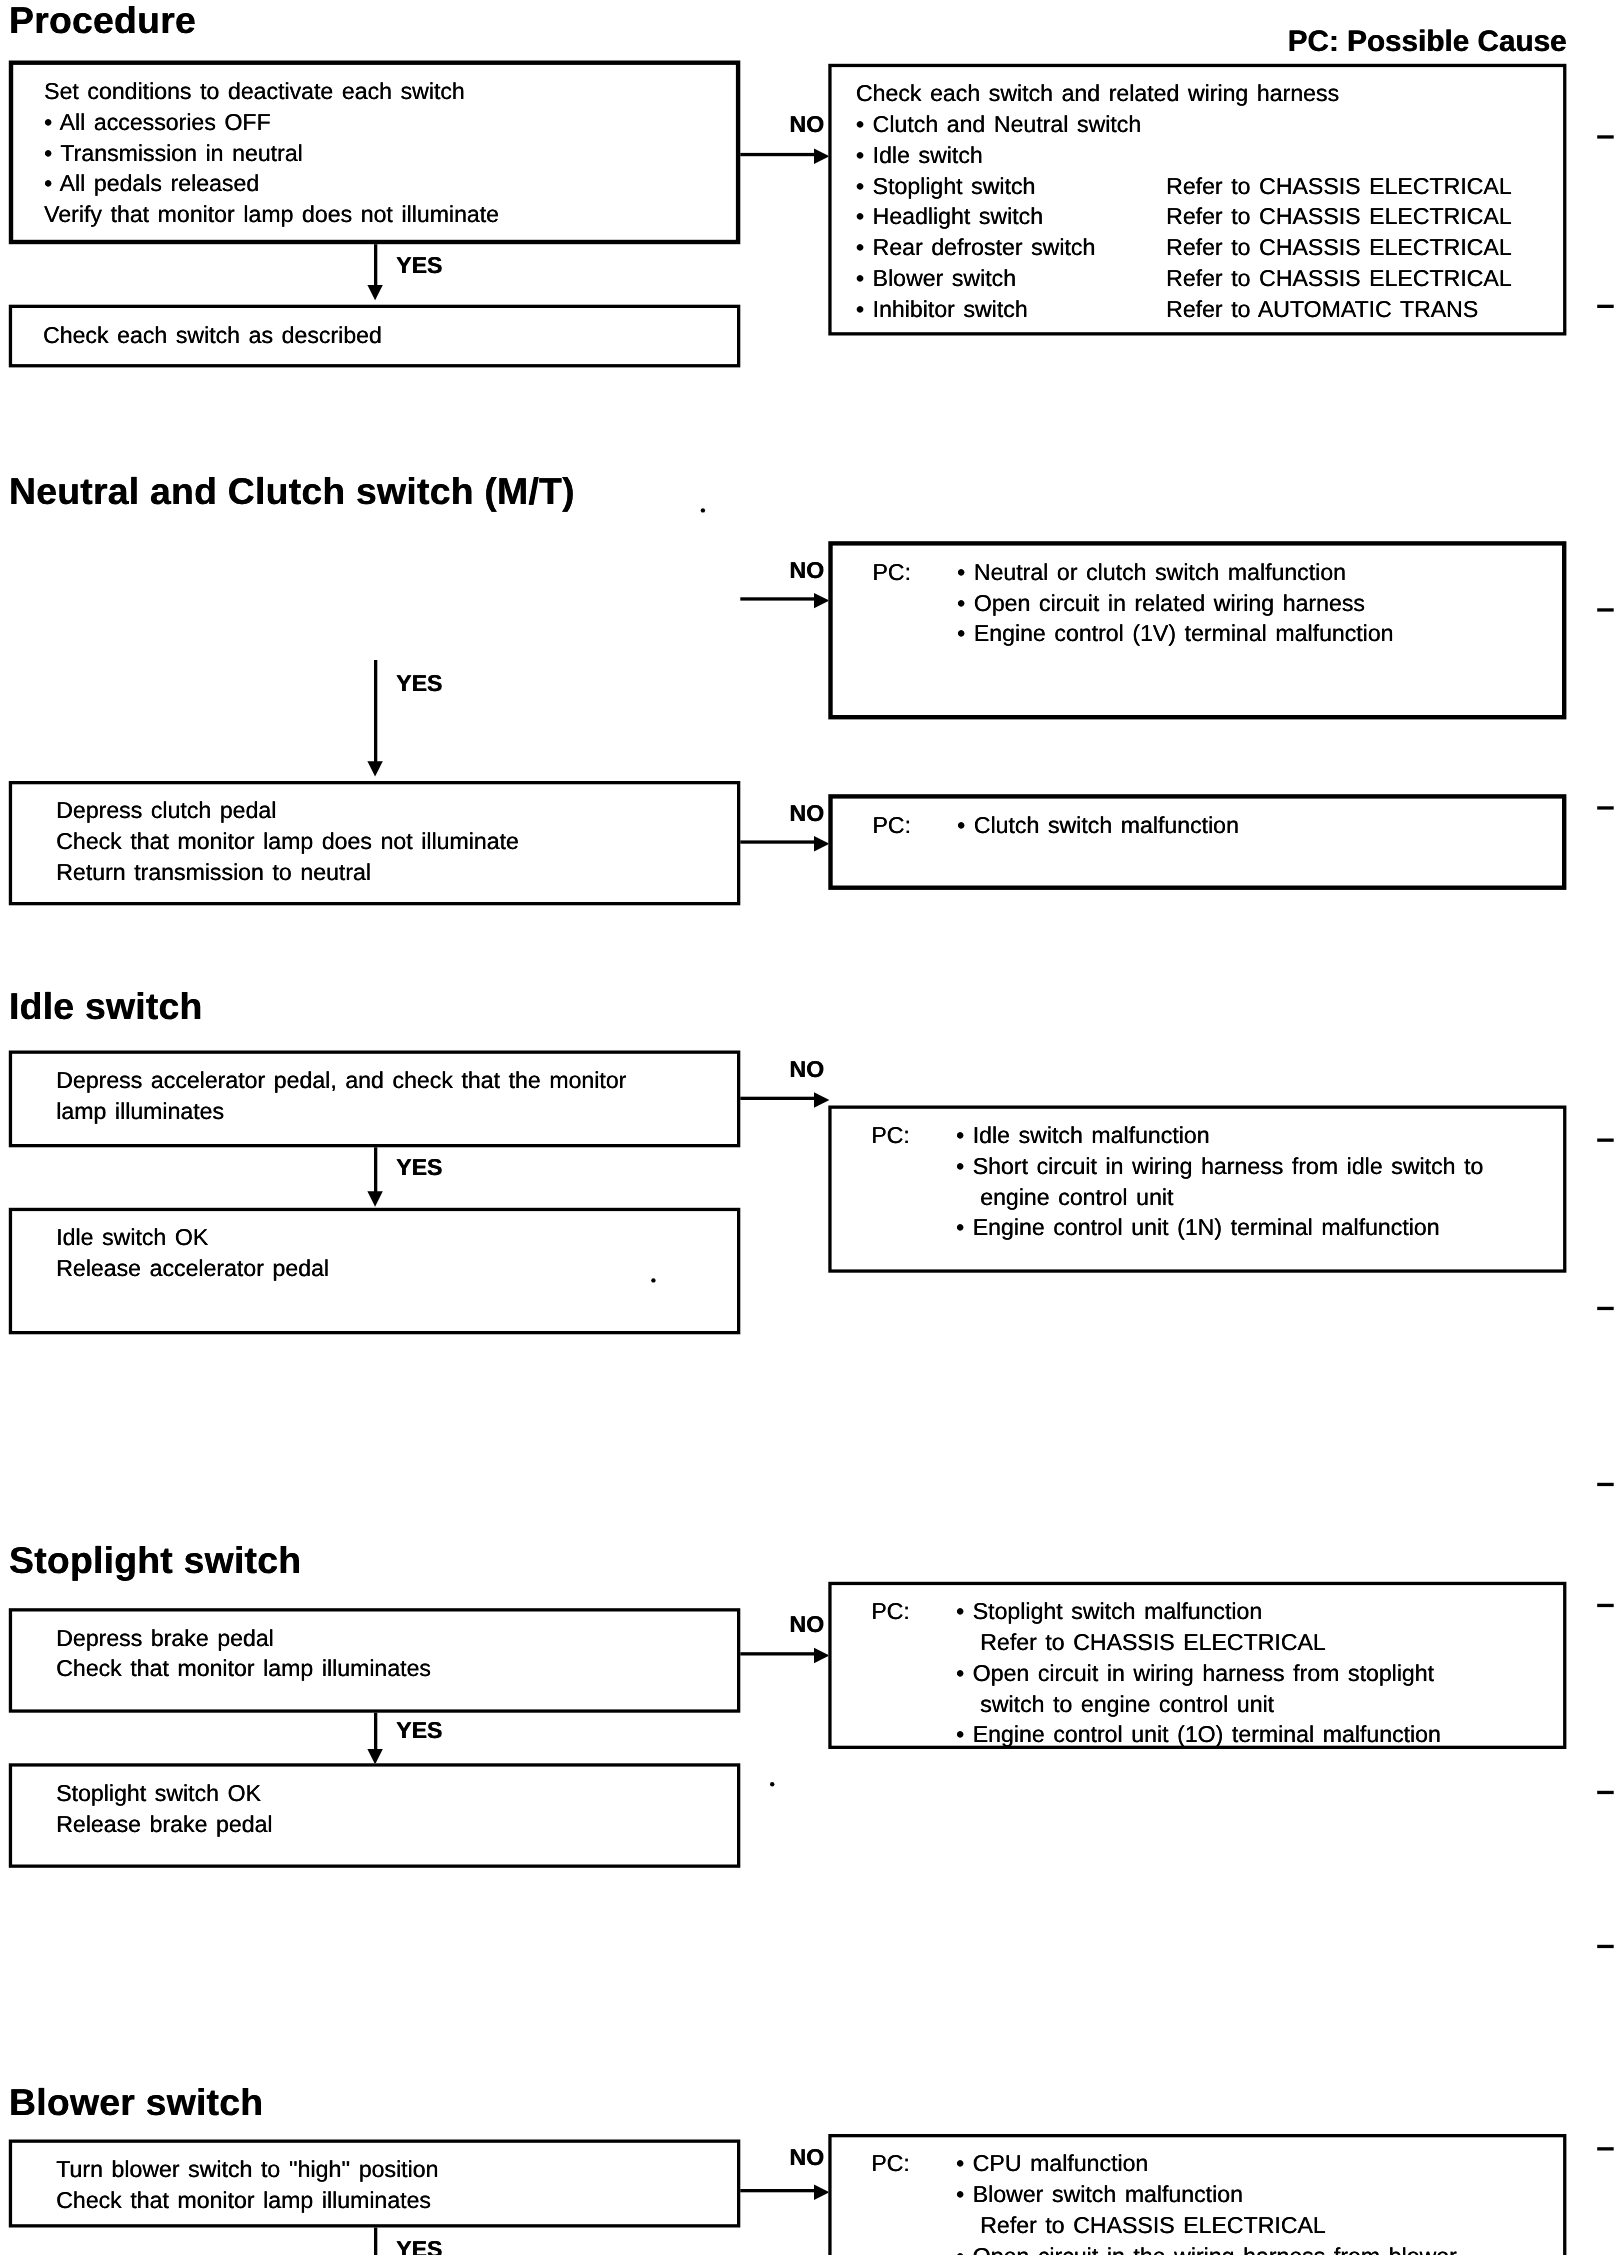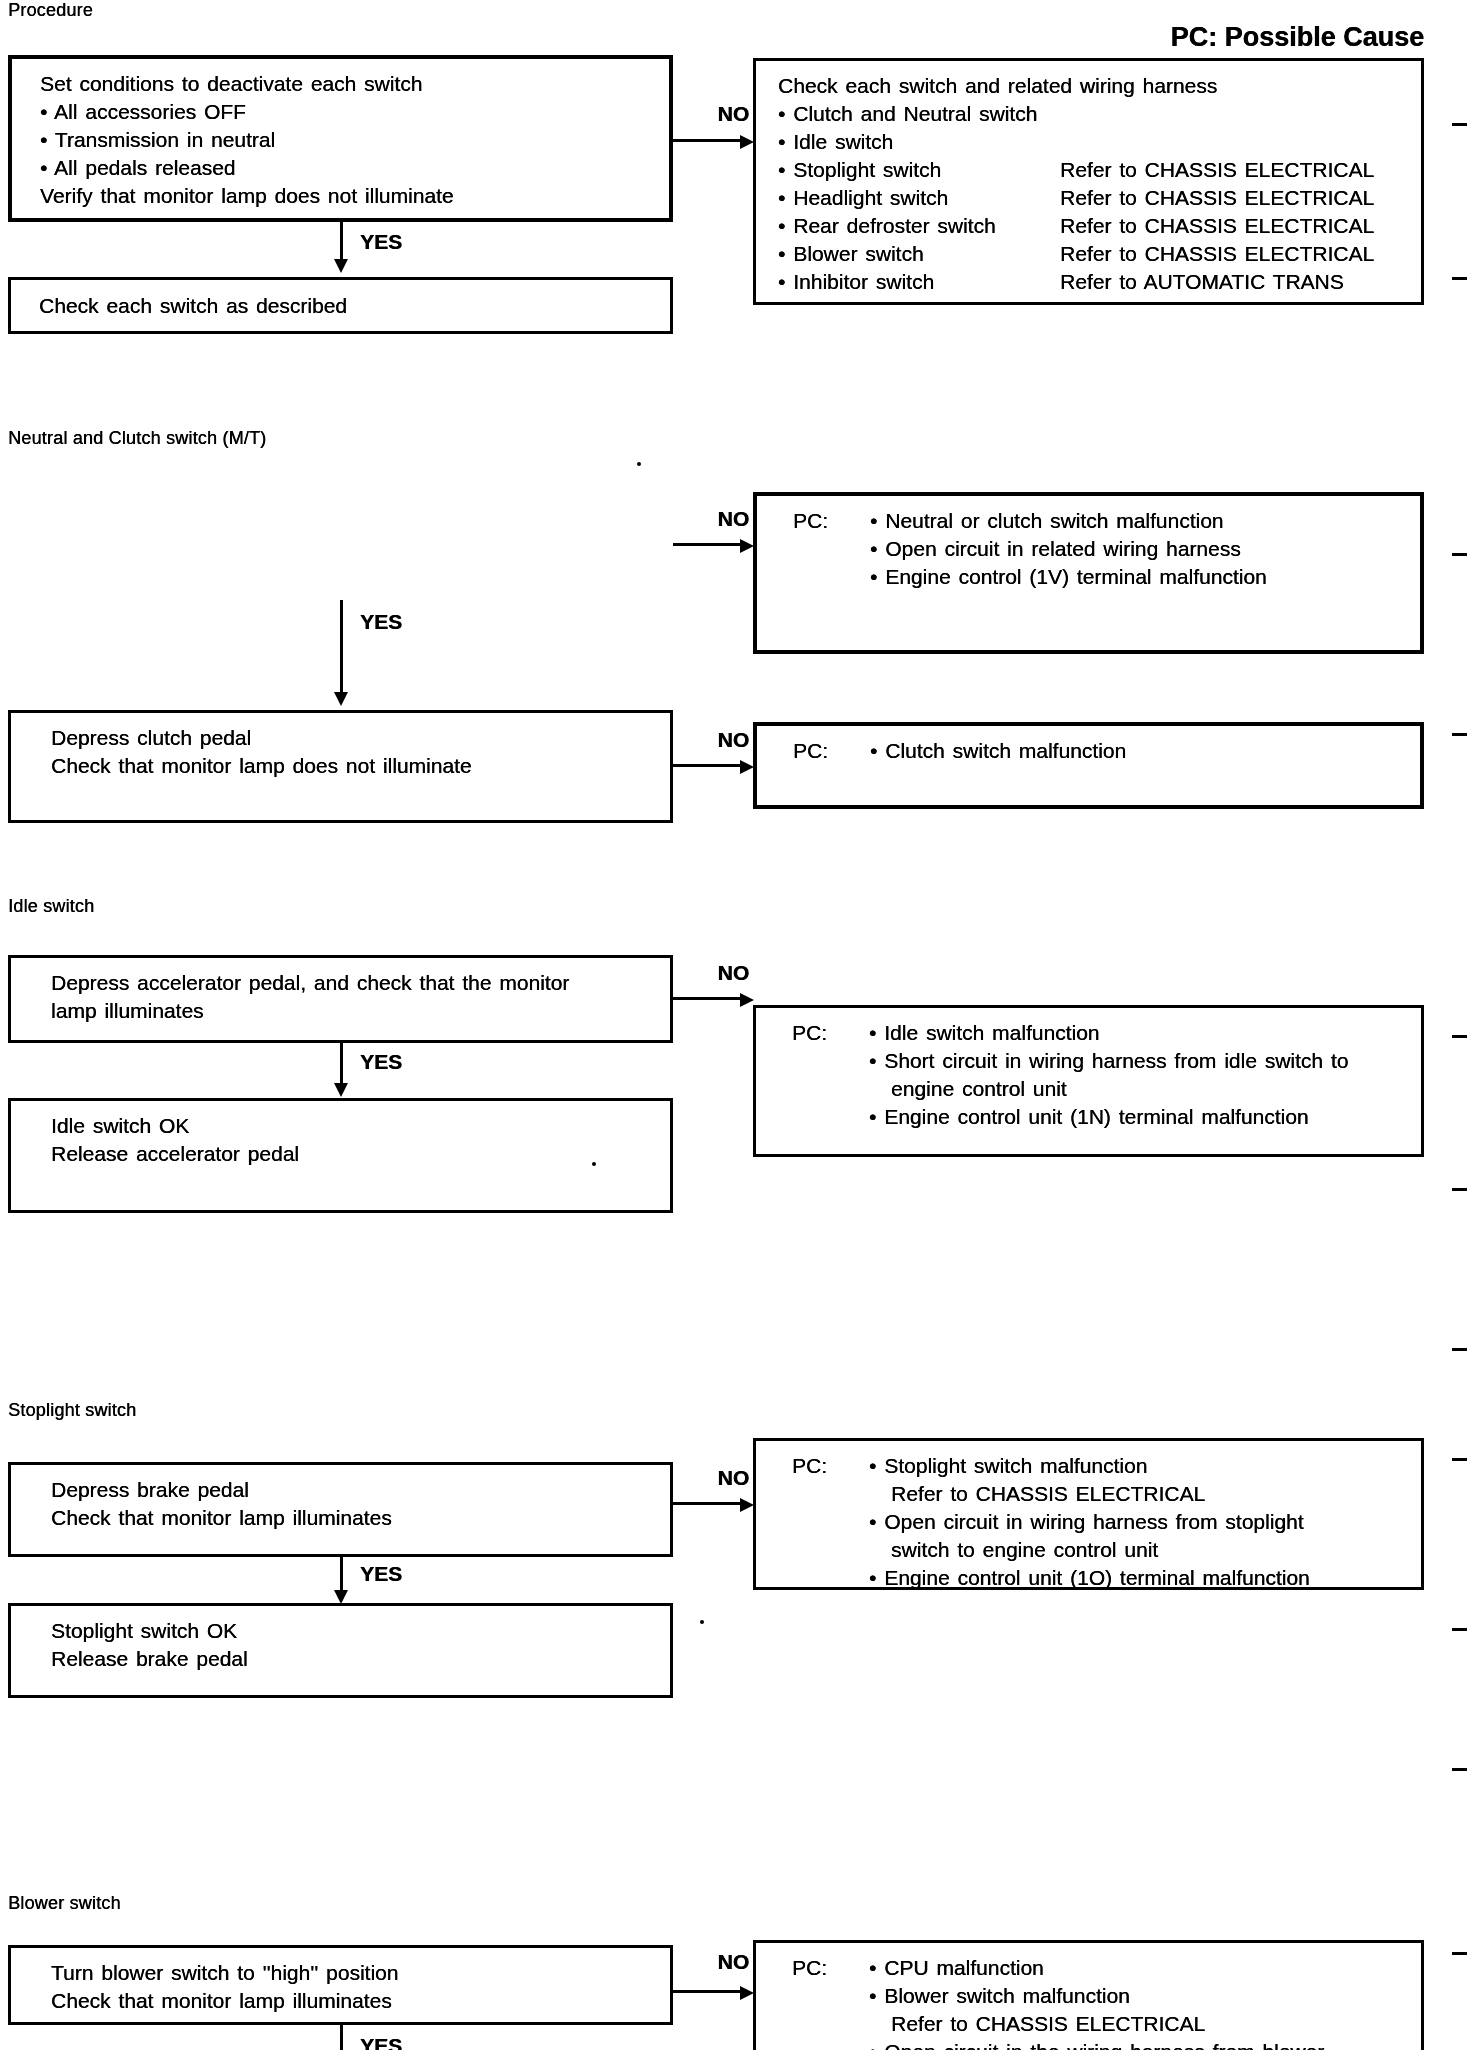--- a/index.html
+++ b/index.html
@@ -1,21 +1,21 @@
 <!DOCTYPE html>
 <html><head>
 <meta charset="utf-8">
 <style>
   html,body{margin:0;padding:0;background:#ffffff;}
   #page{
     position:relative;width:1472px;height:2050px;background:#fff;overflow:hidden;
     font-family:"Liberation Sans","DejaVu Sans",sans-serif;color:#000;
   }
   .h{
-    position:absolute;font-size:18px;font-weight:normal;letter-spacing:.2px;
+    position:absolute;font-size:34px;font-weight:bold;letter-spacing:.2px;
     text-shadow:.4px 0 0 #000;white-space:nowrap;
   }
   .legend{
     position:absolute;font-size:27px;font-weight:bold;text-shadow:.5px 0 0 #000;white-space:nowrap;
   }
   .box{
     position:absolute;border:3px solid #000;background:#fff;box-sizing:border-box;
     font-size:21px;line-height:28px;word-spacing:2px;text-shadow:.3px 0 0 #000;
   }
   .ln{white-space:nowrap;}
@@ -99,20 +99,21 @@
     </div>
   </div>
 
   <div class="vline" style="left:340px;top:600px;height:94px;"></div>
   <div class="arr-d" style="left:334px;top:692px;"></div>
   <div class="lbl lbl-yes" style="left:360px;top:610px;">YES</div>
 
   <div class="box stepbox" style="left:8px;top:710px;width:665px;height:113px;">
     <div class="ln">Depress clutch pedal</div>
     <div class="ln">Check that monitor lamp does not illuminate</div>
+    <div class="ln">Return transmission to neutral</div>
   </div>
 
   <div class="hline" style="left:673px;top:764px;width:68px;"></div>
   <div class="arr-r" style="left:740px;top:760px;"></div>
   <div class="lbl" style="left:673px;top:728px;">NO</div>
 
   <div class="box pcbox" style="left:753px;top:722px;width:671px;height:87px;border-width:4px;">
     <span class="pc-tag">PC:</span>
     <div class="pc-lines">
       <div class="ln">• Clutch switch malfunction</div>

